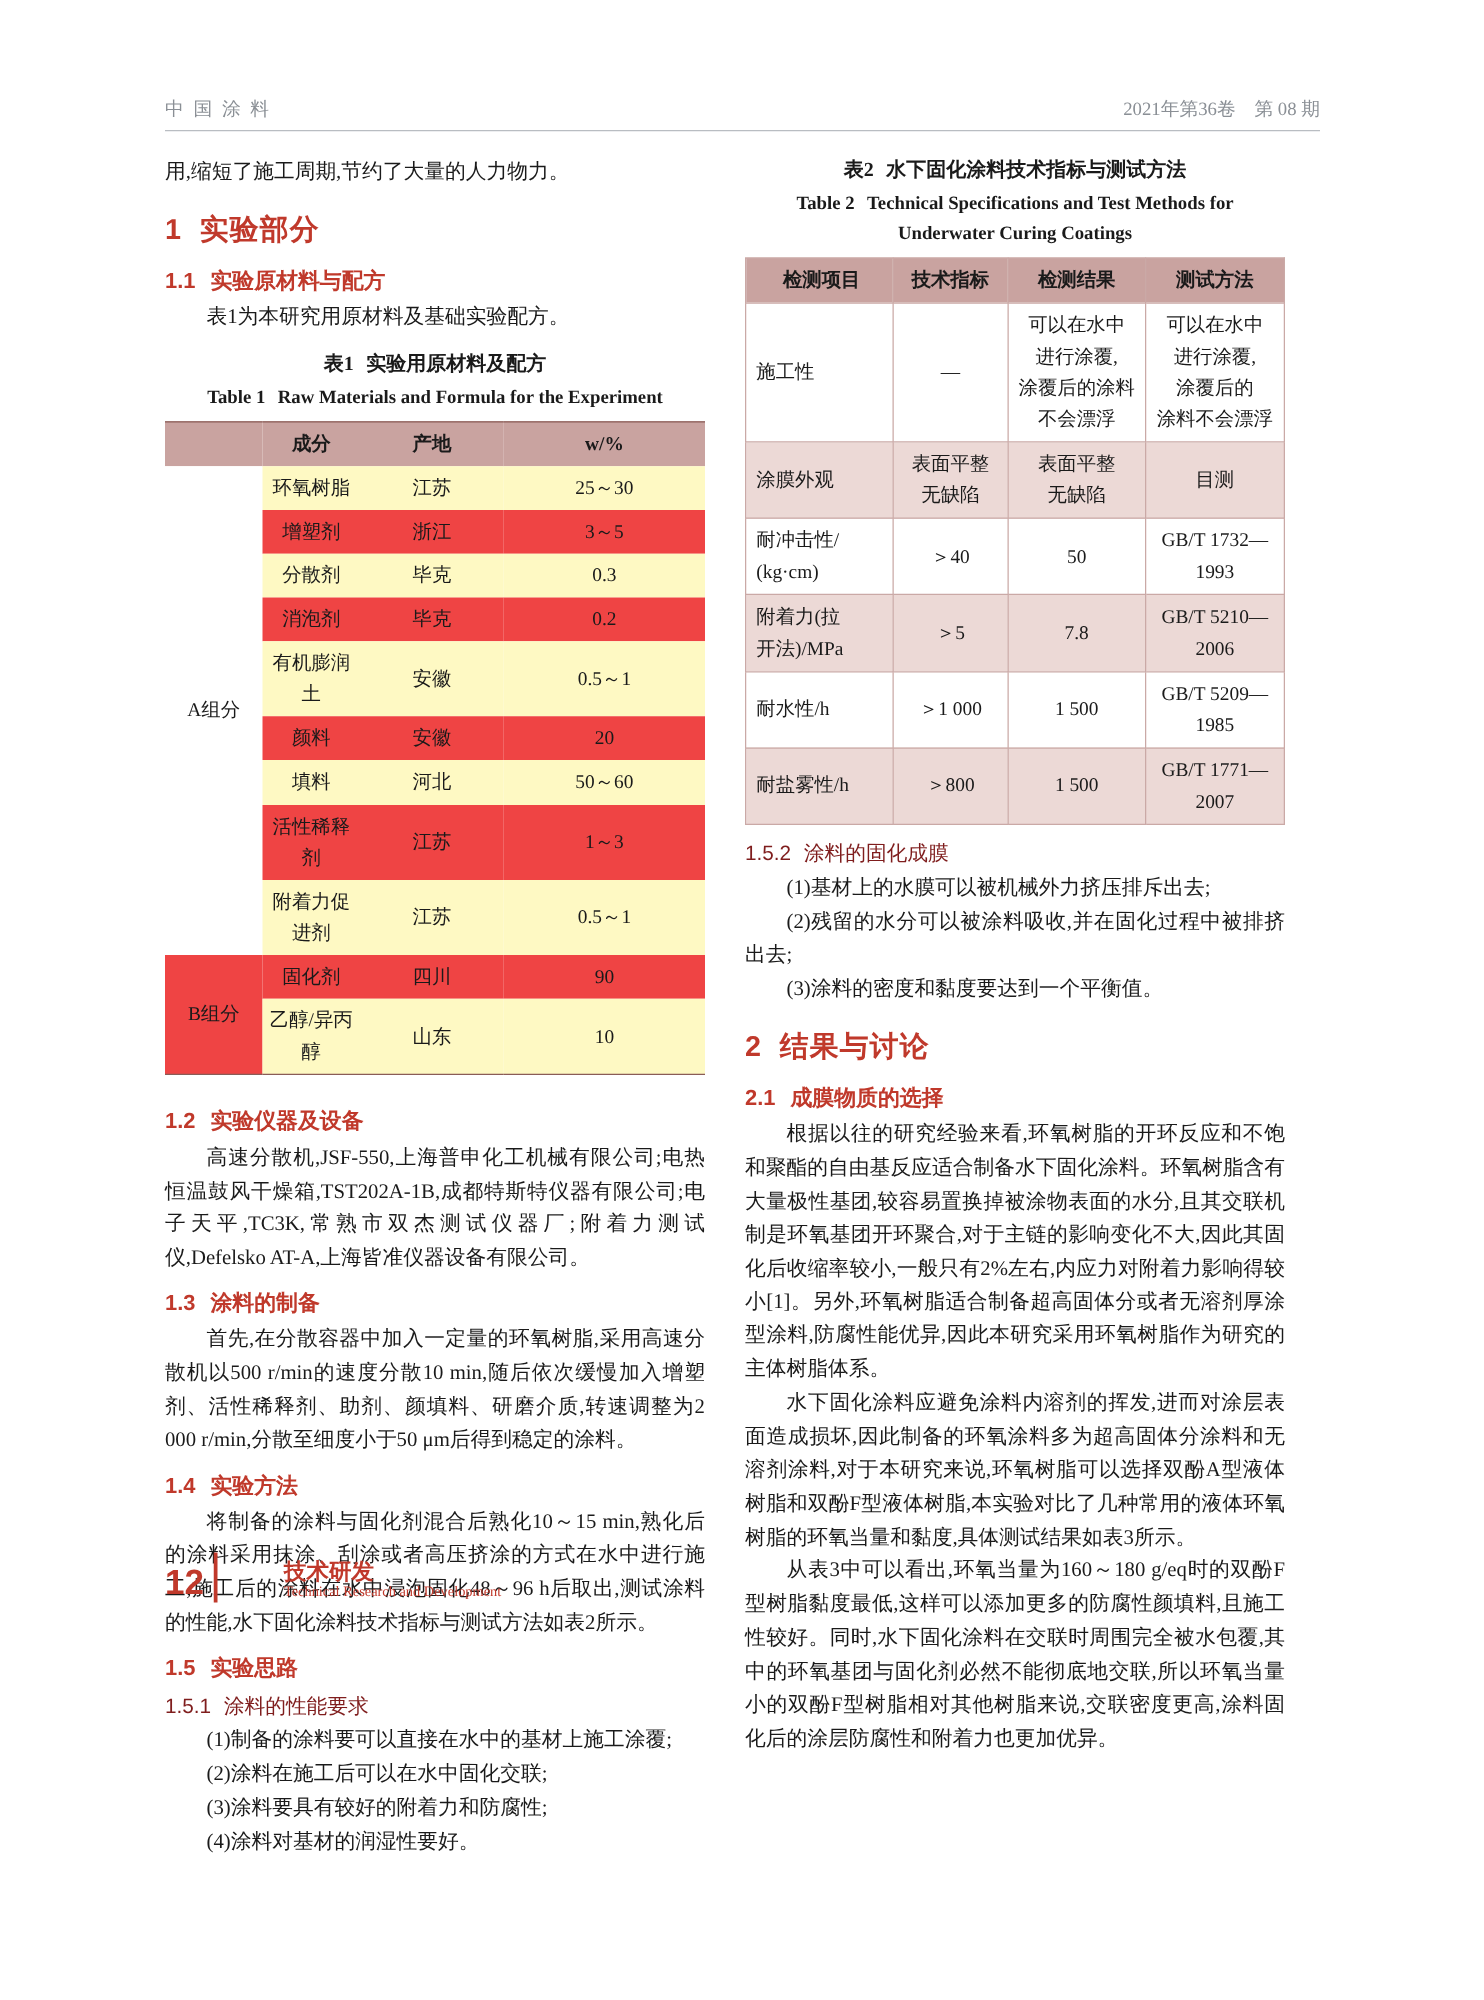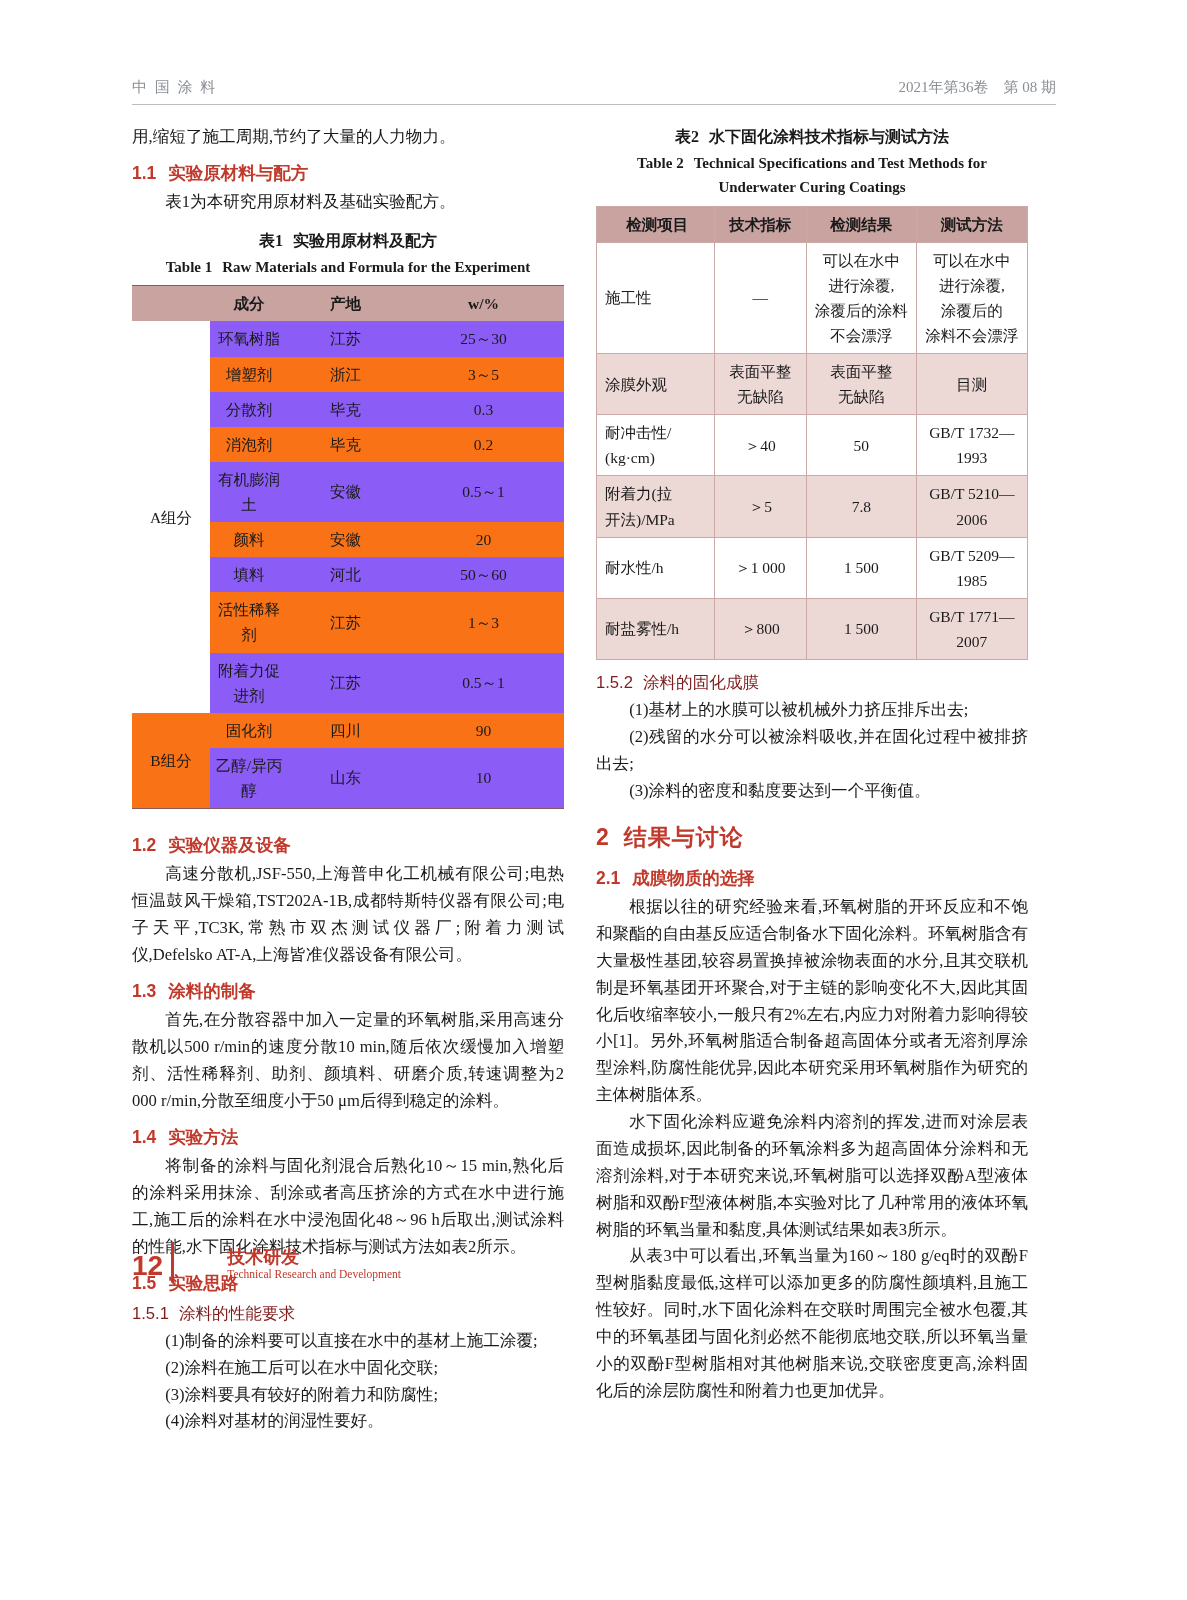--- a/index.html
+++ b/index.html
@@ -61,22 +61,22 @@
     text-align:center;font-size:15px;font-weight:bold;margin:0 0 6px 0;
     font-family:"Liberation Serif", serif;
   }
   .tcap-en .lbl{margin-right:10px;}
   
   table{border-collapse:collapse;width:100%;font-size:15.5px;}
   td,th{padding:5px 4px;text-align:center;vertical-align:middle;}
   
   .t1{width:432px;}
   .t1 .hrow td{background:#c9a3a0;font-weight:bold;color:#1a1a1a;}
-  .t1 .alt td{background:#f97316;margin-left:20px;}
-  .t1 .plain td{background:#8b5cf6;}
+  .t1 .alt td{background:#ef4444;margin-left:20px;}
+  .t1 .plain td{background:#fef9c3;}
   .t1 tr td:first-child{width:70px;}
   .t1 .topline{border-top:1.6px solid #8a5c57;}
   .t1 .botline{border-bottom:1.6px solid #8a5c57;}
   .t1 td.grpA{background:#ffffff;}
   
   .t2{width:432px;}
   .t2 td{border:0.9px solid #caa9a6;}
   .t2 .hrow td{background:#c9a3a0;font-weight:bold;}
   .t2 .shade td{background:#ecd9d6;}
   .t2 td.c1{width:112px;text-align:left;padding-left:8px;}
@@ -107,20 +107,23 @@
   <div class="hdr">
     <div class="left">中 国 涂 料</div>
     <div class="right">2021年第36卷　第 08 期</div>
   </div>
   <div class="hdr-rule"></div>
 
   <div class="col col-left">
 
     <p>用,缩短了施工周期,节约了大量的人力物力。</p>
 
+    <div class="h1">
+      <span class="num">1</span><span>实验部分</span>
+    </div>
 
     <div class="h2">
       <span class="num">1.1</span><span>实验原材料与配方</span>
     </div>
     <p class="ind">表1为本研究用原材料及基础实验配方。</p>
 
     <div class="tcap">
       <span class="lbl">表1</span><span>实验用原材料及配方</span>
     </div>
     <div class="tcap-en">

